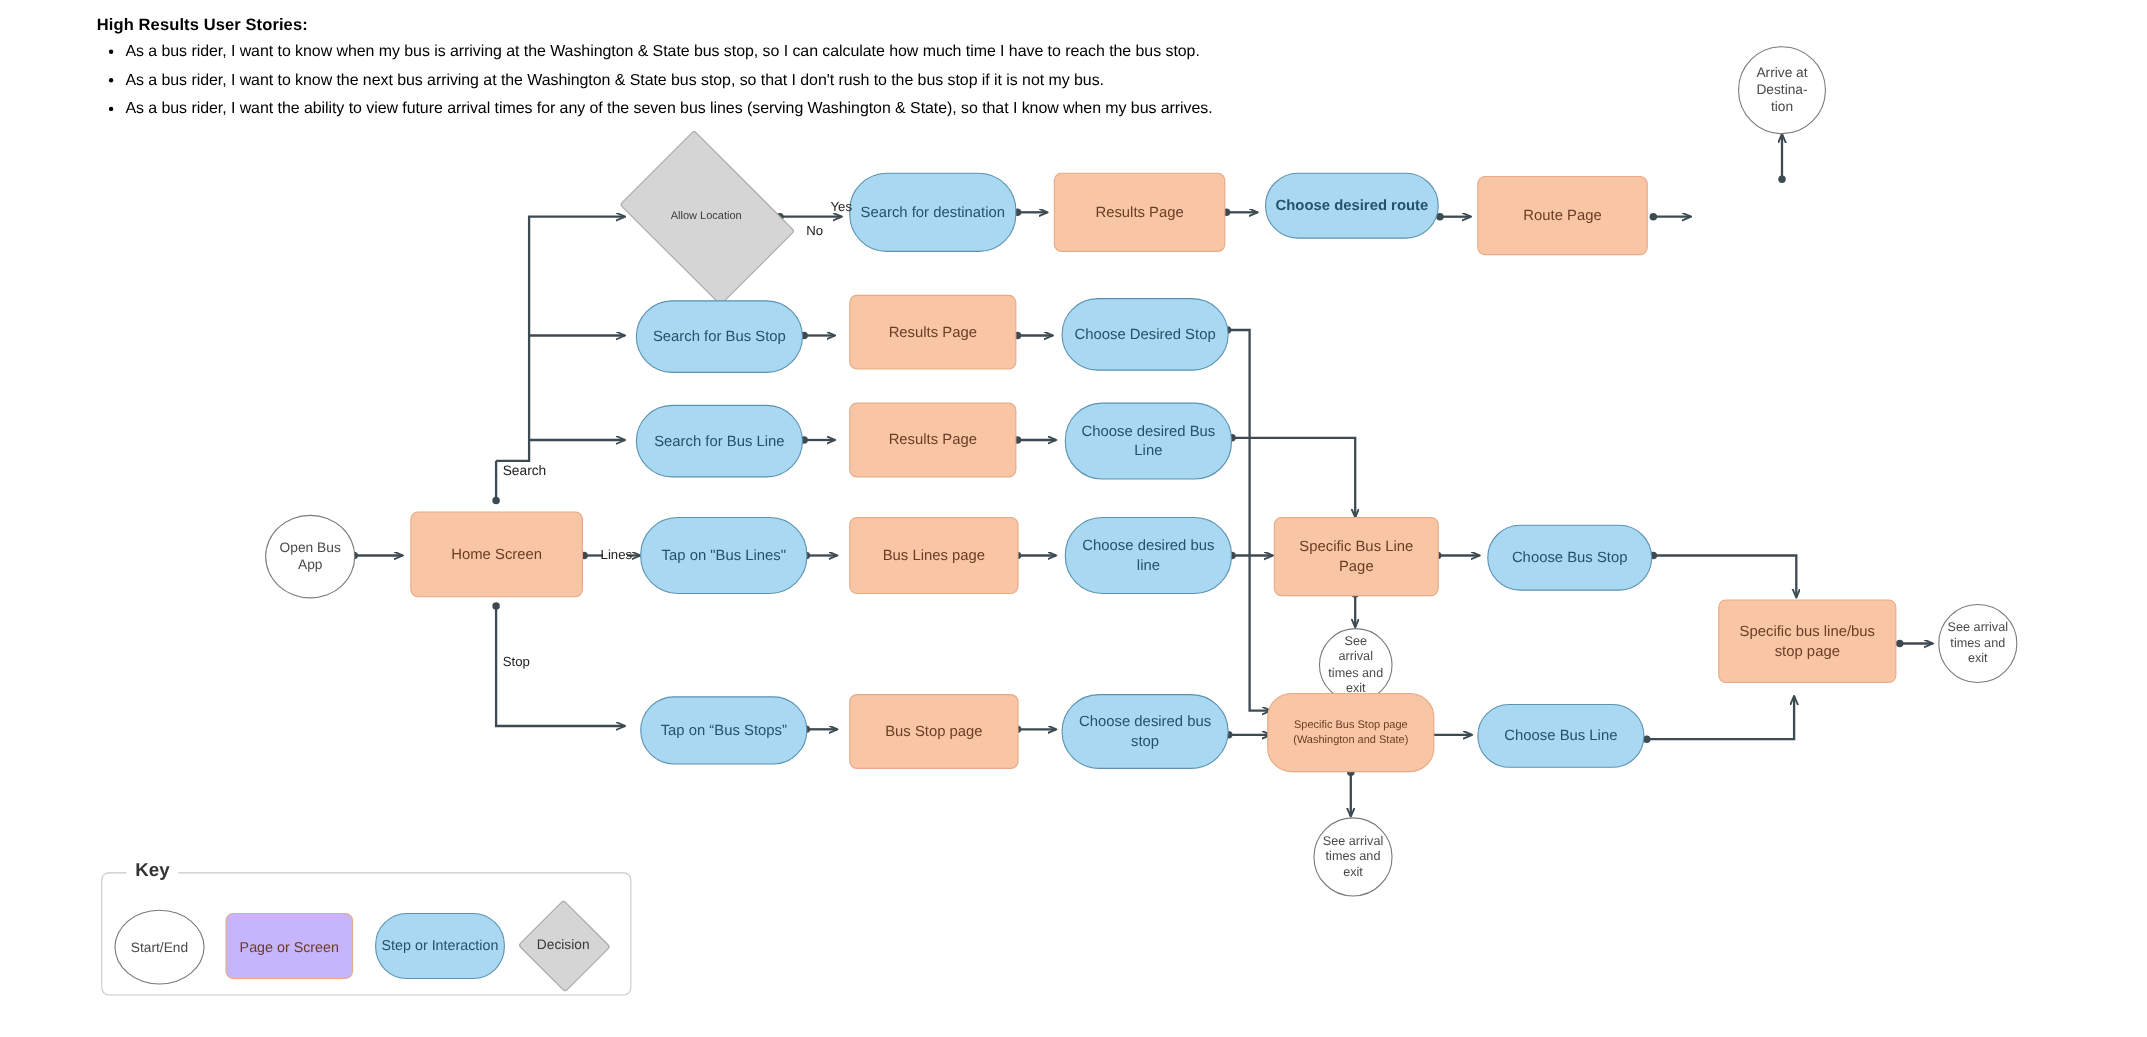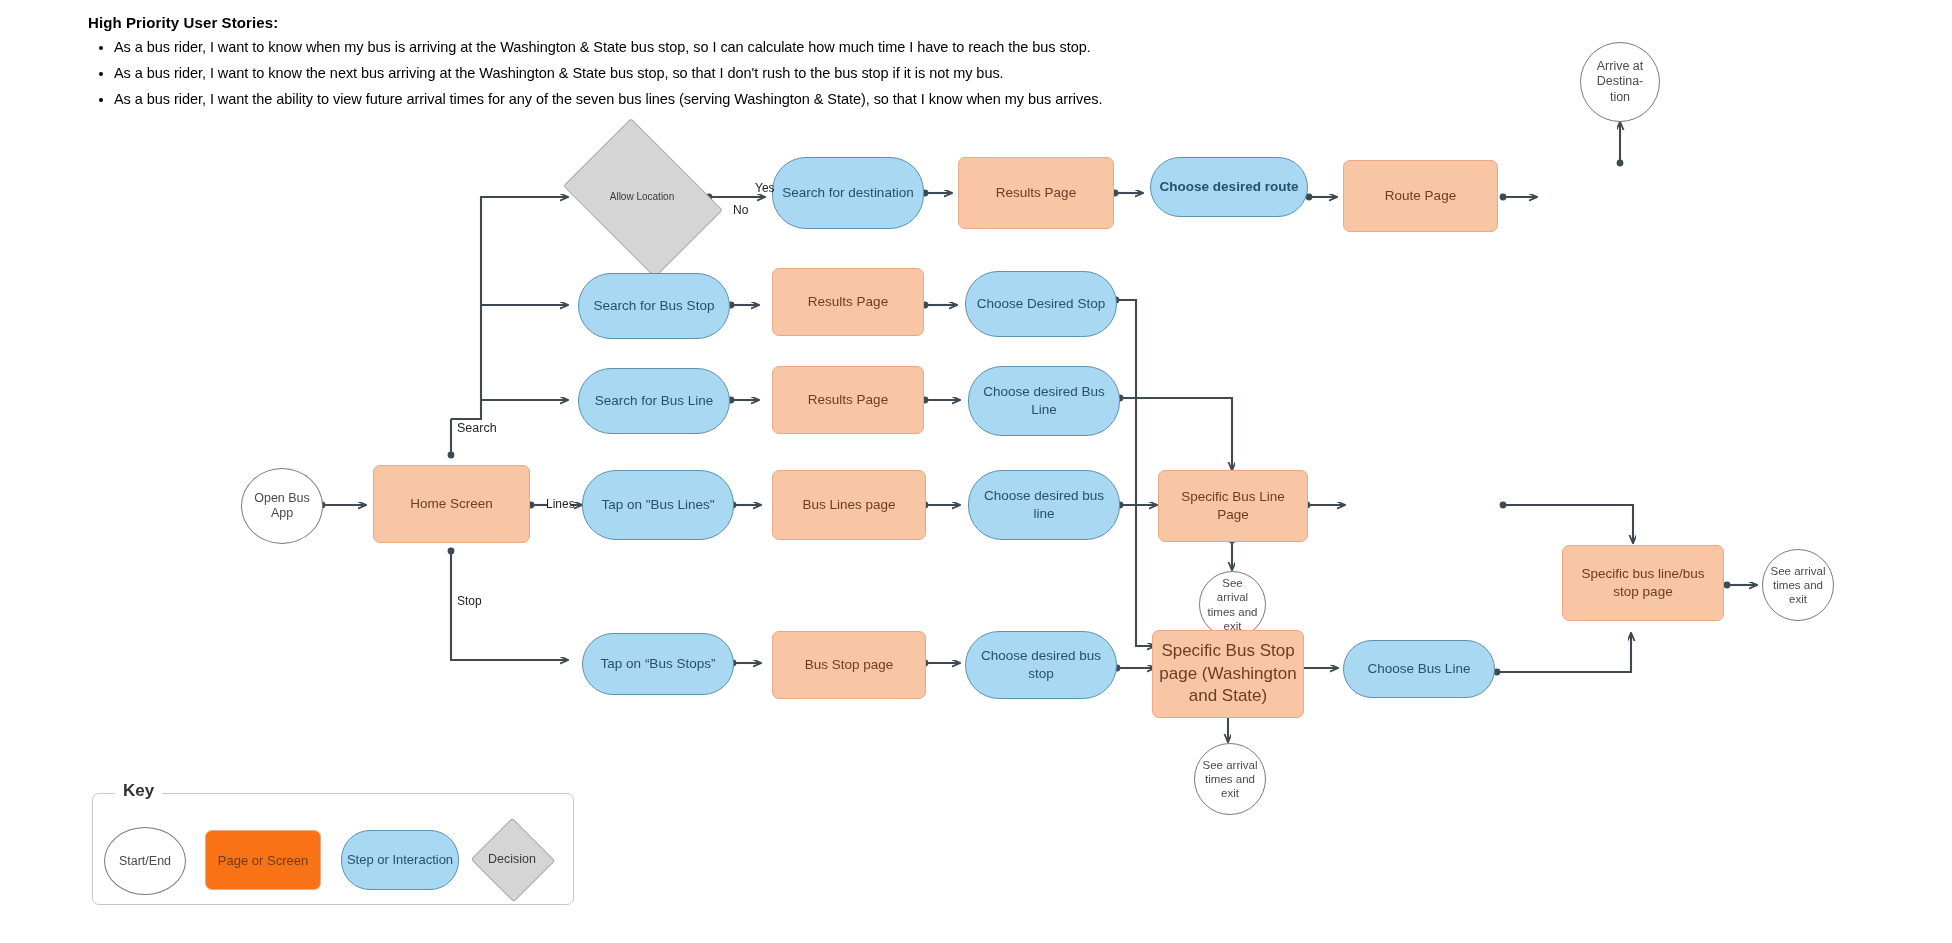--- a/index.html
+++ b/index.html
@@ -76,21 +76,21 @@
     font-size:17px;font-weight:bold;color:#333;
   }
   .k-term{
     left:104px;top:827px;width:80px;height:66px;
     background:#fff;border:1.4px solid #7a7a7a;border-radius:50%;
     color:#4a4a4a;font-size:12.5px;z-index:6;position:absolute;
     display:flex;align-items:center;justify-content:center;
   }
   .k-page{
     left:205px;top:830px;width:114px;height:58px;
-    background:#f97316;border:1.5px solid #e8a984;border-radius:7px;
+    background:#c4b5fd;border:1.5px solid #e8a984;border-radius:7px;
     color:#6a3d24;font-size:13px;z-index:6;position:absolute;
     display:flex;align-items:center;justify-content:center;
   }
   .k-step{
     left:341px;top:830px;width:116px;height:58px;
     background:#a9d8f3;border:1.5px solid #5b92b0;border-radius:29px;
     color:#27506b;font-size:13px;z-index:6;position:absolute;
     display:flex;align-items:center;justify-content:center;line-height:1.3;
   }
   .k-dec{
@@ -104,21 +104,21 @@
     transform:rotate(45deg) scale(1.05,1.05);border-radius:3px;
   }
   .k-dec .lbl{position:relative;z-index:2;}
 </style>
 </head>
 <body>
 
 <div id="canvas">
 
   <div class="stories">
-    <h1>High Priority User Stories:</h1>
+    <h1>High Results User Stories:</h1>
     <ul>
       <li>As a bus rider, I want to know when my bus is arriving at the Washington &amp; State bus stop, so I can calculate how much time I have to reach the bus stop.</li>
       <li>As a bus rider, I want to know the next bus arriving at the Washington &amp; State bus stop, so that I don't rush to the bus stop if it is not my bus.</li>
       <li>As a bus rider, I want the ability to view future arrival times for any of the seven bus lines (serving Washington &amp; State), so that I know when my bus arrives.</li>
     </ul>
   </div>
 
   <svg id="edges" viewBox="0 0 1952 943">
     <defs>
       <marker id="ah" markerWidth="9" markerHeight="9" refX="7.6" refY="3.4" orient="auto" markerUnits="userSpaceOnUse">
@@ -279,34 +279,37 @@
   </div>
   <div class="node n-page" style="left:772px;top:470px;width:154px;height:70px;">
     <span class="lbl">Bus Lines page</span>
   </div>
   <div class="node n-step" style="left:968px;top:470px;width:152px;height:70px;">
     <span class="lbl">Choose desired bus line</span>
   </div>
   <div class="node n-page" style="left:1158px;top:470px;width:150px;height:72px;">
     <span class="lbl">Specific Bus Line Page</span>
   </div>
+  <div class="node n-step" style="left:1352px;top:477px;width:150px;height:60px;">
+    <span class="lbl">Choose Bus Stop</span>
+  </div>
   <div class="node n-term" style="left:1199px;top:571px;width:67px;height:67px;font-size:11.5px;">
     <span class="lbl">See arrival times and exit</span>
   </div>
 
   <div class="node n-step" style="left:582px;top:633px;width:152px;height:62px;">
     <span class="lbl">Tap on “Bus Stops”</span>
   </div>
   <div class="node n-page" style="left:772px;top:631px;width:154px;height:68px;align-items:center;">
     <span class="lbl">Bus Stop page</span>
   </div>
   <div class="node n-step" style="left:965px;top:631px;width:152px;height:68px;">
     <span class="lbl">Choose desired bus stop</span>
   </div>
-  <div class="node n-page" style="left:1152px;top:630px;width:152px;height:88px;font-size:17px;">
+  <div class="node n-page" style="left:1152px;top:630px;width:152px;height:72px;font-size:10px;border-radius:22px;">
     <span class="lbl">Specific Bus Stop page (Washington and State)</span>
   </div>
   <div class="node n-step" style="left:1343px;top:640px;width:152px;height:58px;">
     <span class="lbl">Choose Bus Line</span>
   </div>
   <div class="node n-term" style="left:1194px;top:743px;width:72px;height:72px;font-size:11.5px;">
     <span class="lbl">See arrival times and exit</span>
   </div>
 
   <div class="node n-page" style="left:1562px;top:545px;width:162px;height:76px;">

